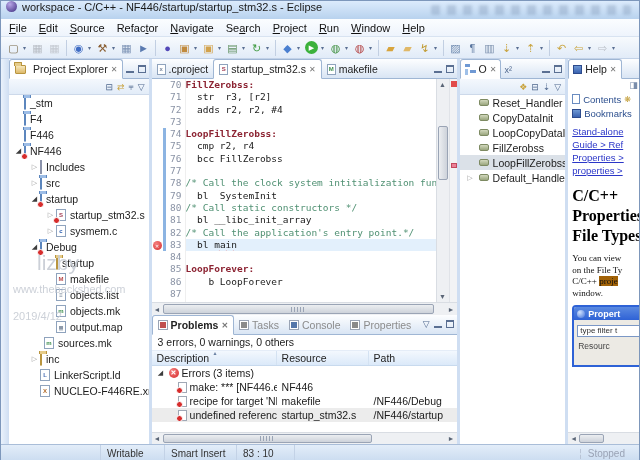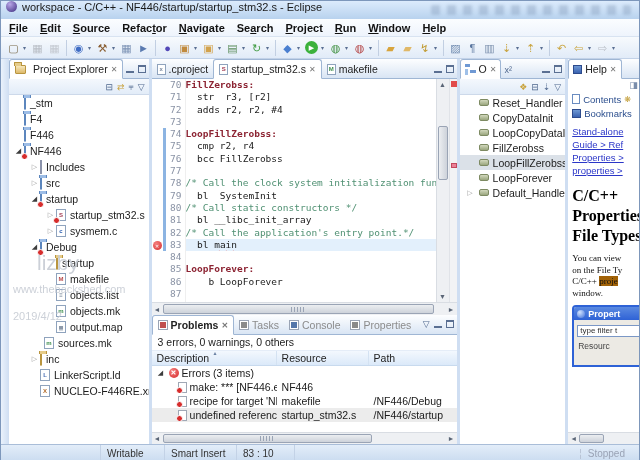--- a/index.html
+++ b/index.html
@@ -7,21 +7,21 @@
   body{font-family:"Liberation Sans",sans-serif;}
   .window{position:relative;width:640px;height:460px;background:#cfdef2;border:1px solid #7d97bb;}
 
   
   .titlebar{height:18px;background:linear-gradient(#dcebfc,#b8d2ee);display:flex;padding:0 5px;font-size:11px;color:#1a1a1a;position:relative;}
   .appicon{width:11px;height:11px;border-radius:50%;background:radial-gradient(circle at 35% 30%,#b9a7e8,#3b2b7e);margin-right:5px;flex:none;}
   .censor{position:absolute;right:8px;top:4px;width:200px;height:10px;border-radius:2px;opacity:.55;filter:blur(1.5px);background:repeating-linear-gradient(90deg,rgba(90,115,150,.45) 0 9px,rgba(90,115,150,0) 9px 16px);}
 
   
   .menubar{height:18px;background:linear-gradient(#fbfdff,#eef4fc);border-bottom:1px solid #d8e3f1;display:flex;align-items:center;font-size:11px;color:#111;padding-left:2px;}
-  .menubar .mi{padding:1px 6px;font-weight:bold;}
+  .menubar .mi{padding:1px 6px;}
   .menubar u{text-decoration:underline;}
 
   
   .toolbar{height:22px;background:linear-gradient(#f7fafd,#e1ebf8);border-bottom:1px solid #c2d2e8;display:flex;align-items:center;padding:0 4px;}
   .tb{height:18px;display:flex;align-items:center;padding:0 1px;border-radius:2px;}
   .tb .g{width:15px;text-align:center;font-size:11px;line-height:16px;}
   .tb .g.bgc{width:13px;height:13px;border-radius:50%;font-size:7px;line-height:13px;margin:0 1px;}
   .tb .dd{font-size:6px;color:#5a6f92;width:7px;text-align:center;}
   .tbsep{width:1px;height:16px;background:#c2cfe2;margin:0 3px;flex:none;}
 
@@ -711,25 +711,20 @@
             <span class="oar"></span>
             <span class="oicon"></span>
             <span>FillZerobss</span>
           </div>
           <div class="orow sel">
             <span class="oar"></span>
             <span class="oicon"></span>
             <span>LoopFillZerobss</span>
           </div>
           <div class="orow">
-            <span class="oar"></span>
-            <span class="oicon"></span>
-            <span>LoopForever</span>
-          </div>
-          <div class="orow">
             <span class="oar">▷</span>
             <span class="oicon"></span>
             <span>Default_Handler</span>
           </div>
         </div>
     </div>
 
     <div class="split"></div>
 
     <div class="panel p-help">

